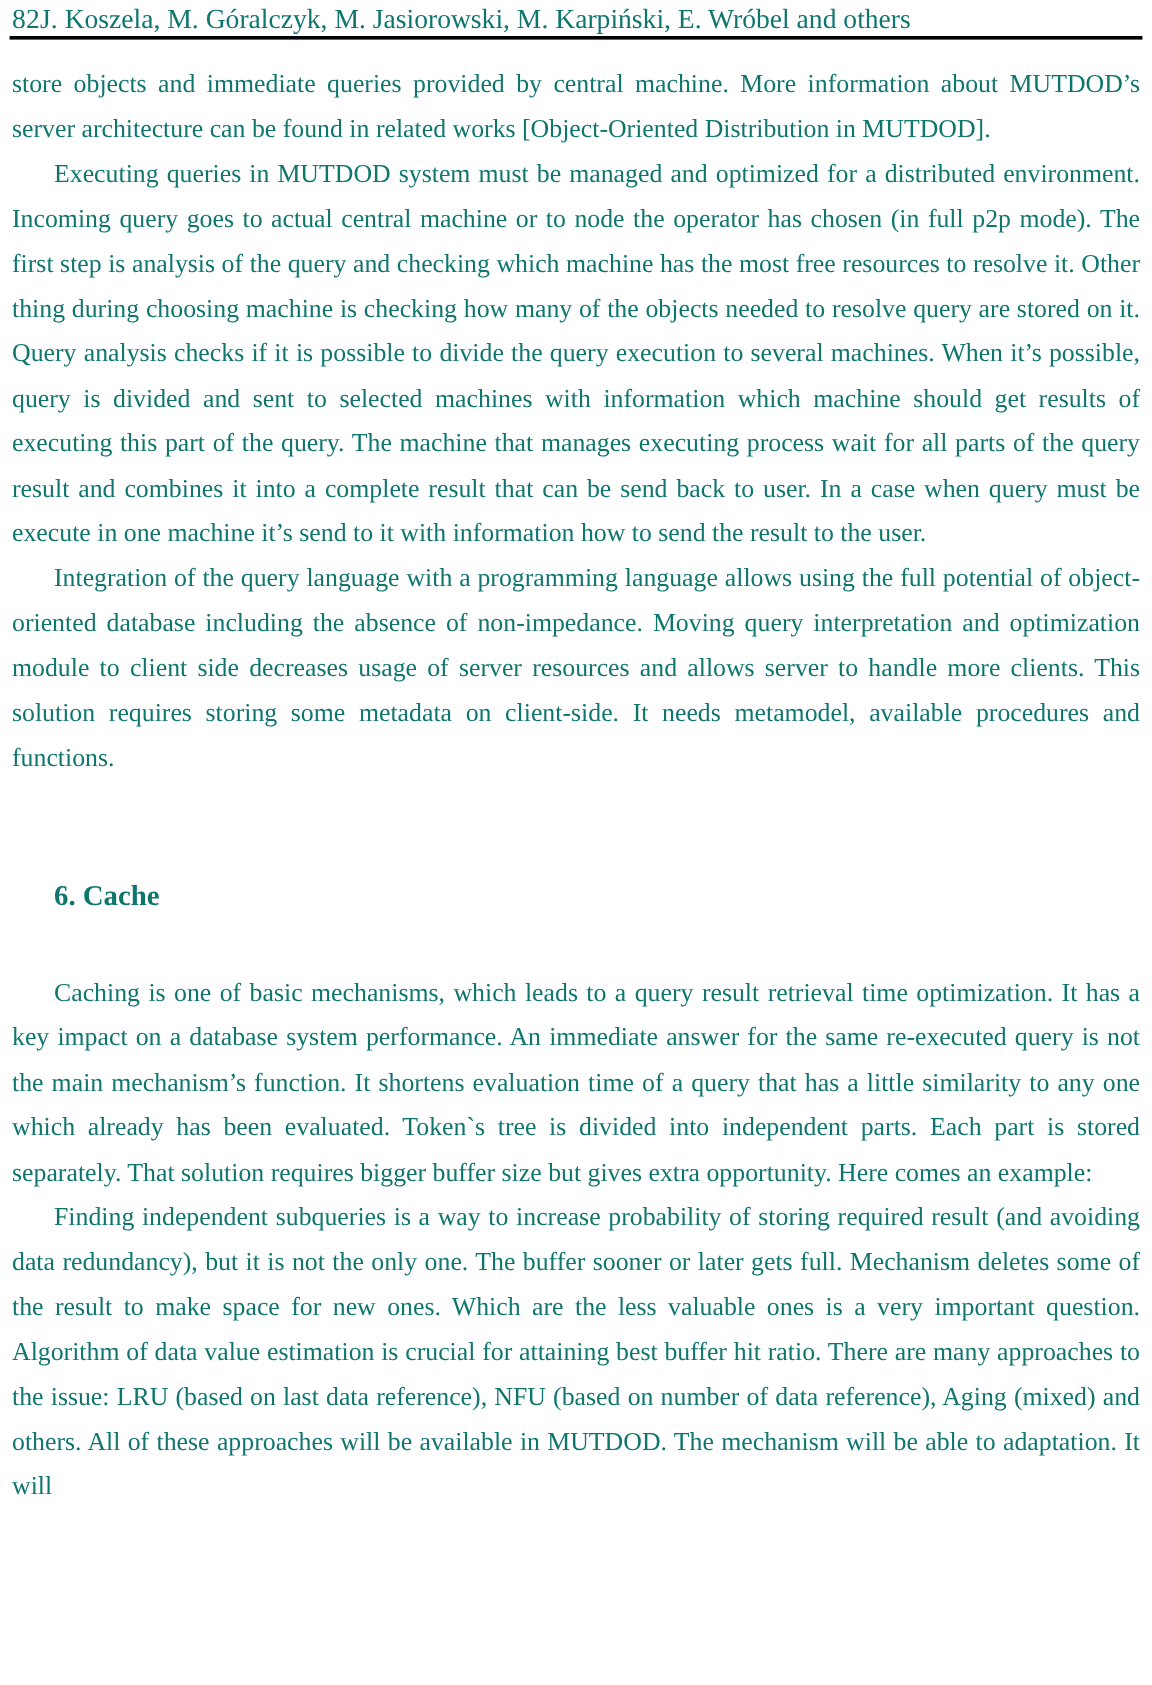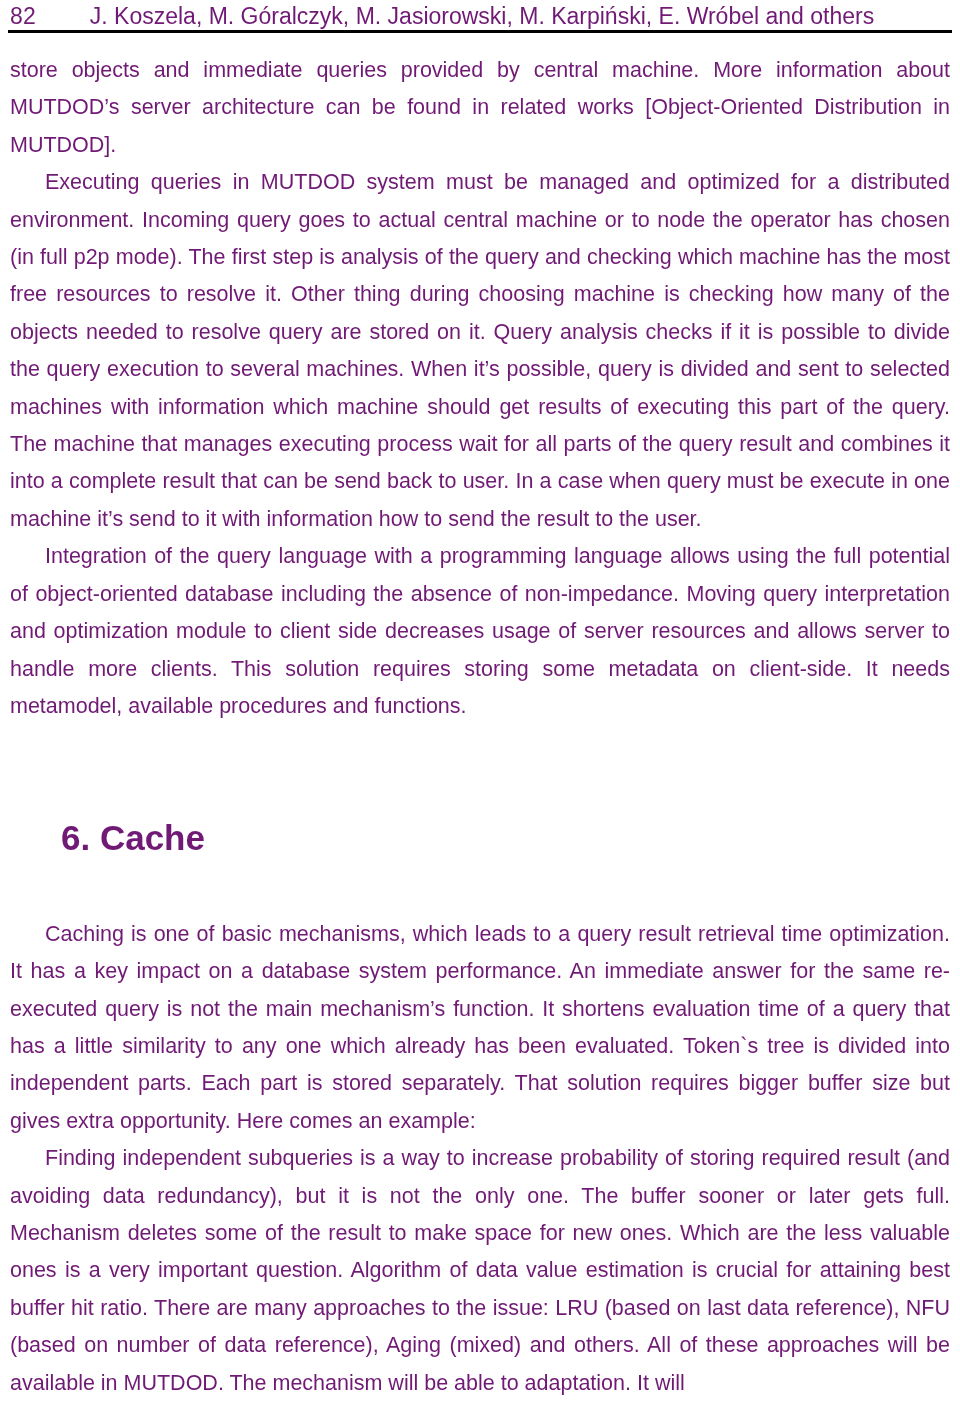--- a/index.html
+++ b/index.html
@@ -6,42 +6,41 @@
     margin: 0;
     padding: 0;
     background: #ffffff;
   }
   .page {
     position: relative;
     width: 960px;
     height: 1404px;
     background: #ffffff;
     overflow: hidden;
-    font-family: Liberation Sans, sans-serif;
-    color: #701a75;
+    font-family: Liberation Serif, serif;
+    color: #0f766e;
     box-sizing: border-box;
   }
   
   .runhead {
     position: absolute;
     left: 10px;
     right: 10px;
     top: 2px;
     height: 28px;
     display: flex;
     align-items: baseline;
   }
   .folio {
     font-size: 23px;
     line-height: 28px;
     letter-spacing: 0.2px;
   }
   .runhead-title {
     flex: 1;
-    text-align: center;
     font-size: 23px;
     line-height: 28px;
     padding-right: 22px;
     white-space: nowrap;
   }
   .runhead-rule {
     position: absolute;
     left: 8px;
     right: 8px;
     top: 30px;
@@ -60,22 +59,22 @@
     font-size: 21.5px;
     line-height: 37.4px;
     text-align: justify;
     text-justify: inter-word;
     hyphens: none;
     -webkit-hyphens: none;
   }
   p.indent { text-indent: 35px; }
   p.noindent { text-indent: 0; }
   h2.section {
-    margin: 16px;
-    font-size: 35px;
+    margin: 0;
+    font-size: 24px;
     line-height: 37.4px;
     font-weight: bold;
     text-indent: 0;
     padding-left: 35px;
   }
   .gap-before-heading { height: 78px; }
   .gap-after-heading  { height: 43px; }
 </style>
 </head>
 <body>

